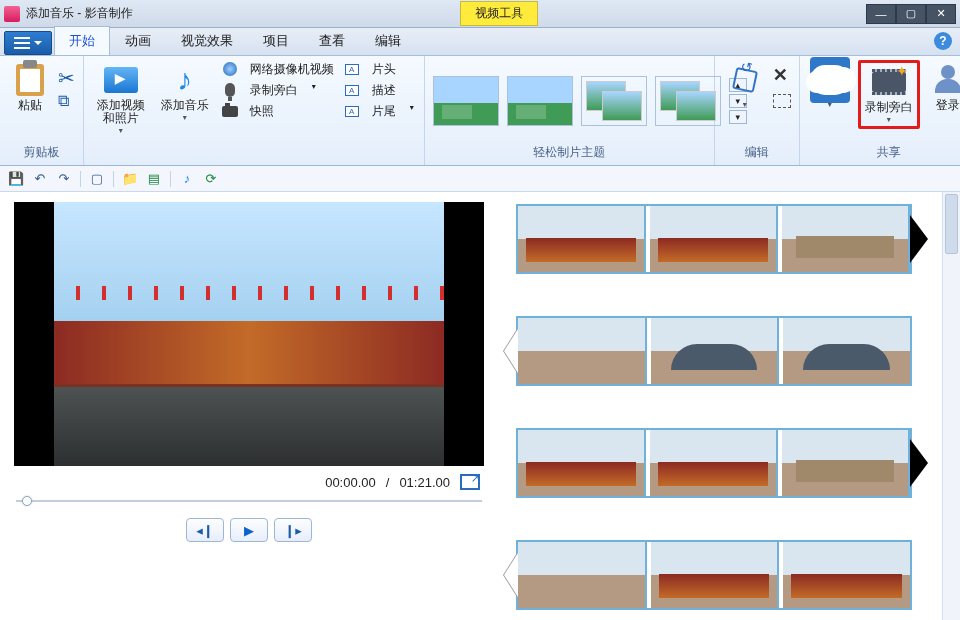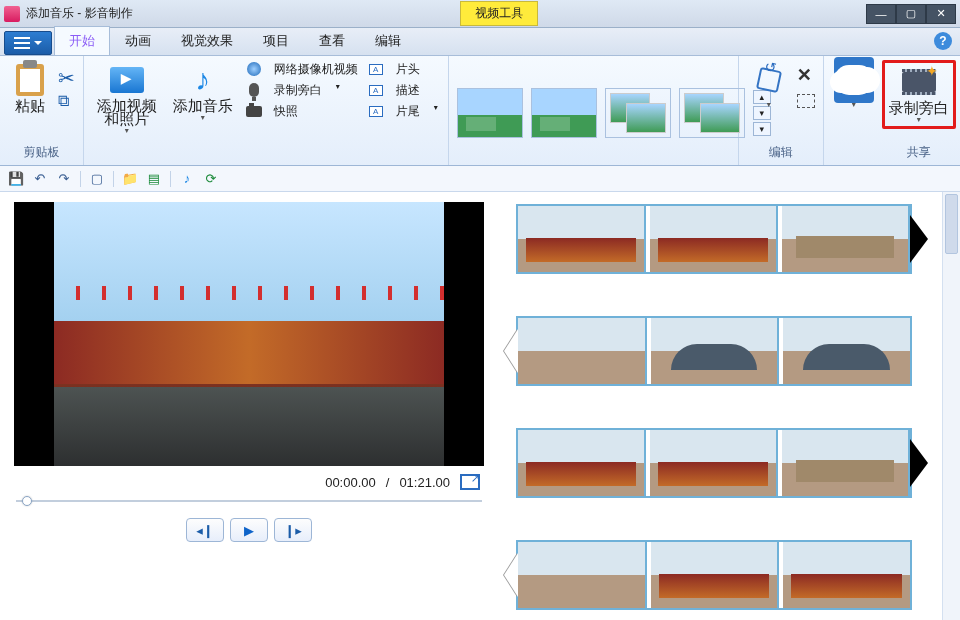--- a/index.html
+++ b/index.html
@@ -13,31 +13,31 @@
   .titlebar .tooltab { background:#ffeb3b; border:1px solid #c9b93c; padding:3px 14px; font-size:12px; text-align:center; }
   .winbtns { display:flex; gap:0; }
   .winbtn { width:30px; height:20px; border:1px solid #2e3a48; background:#455364; color:#fff; display:flex; align-items:center; justify-content:center; font-size:11px; }
 
   
   .ribbon-tabs { height:28px; background:linear-gradient(#e8eef7,#d6e1f0); display:flex; align-items:flex-end; padding-left:4px; border-bottom:1px solid #a7bdd9; position:relative; }
   .file-btn { width:48px; height:24px; background:linear-gradient(#2d7dd2,#1b5ca8); border:1px solid #174c8c; display:flex; align-items:center; justify-content:center; margin-right:2px; border-radius:2px; }
   .file-btn .bar { width:16px; height:2px; background:#fff; box-shadow:0 -5px 0 #fff, 0 5px 0 #fff; margin-right:4px; }
   .file-btn .drop { width:0; height:0; border-left:4px solid transparent; border-right:4px solid transparent; border-top:4px solid #fff; }
   .rtab { padding:5px 14px; font-size:13px; cursor:pointer; border:1px solid transparent; border-bottom:none; }
-  .rtab.active { background:#f5faff; border-color:#a7bdd9; color:#8b5cf6; }
+  .rtab.active { background:#f5faff; border-color:#a7bdd9; color:#1d4ed8; }
   .help-btn { position:absolute; right:8px; top:4px; width:18px;height:18px;border-radius:50%; background:#3d8bdc; color:#fff; display:flex;align-items:center;justify-content:center;font-size:12px; font-weight:bold; }
 
   
   .ribbon { height:110px; background:linear-gradient(#f5faff,#e4eefb); border-bottom:1px solid #9db6d6; display:flex; }
   .group { border-right:1px solid #c5d6ec; padding:4px 8px 0 8px; display:flex; flex-direction:column; position:relative; }
   .group-body { flex:1; display:flex; align-items:flex-start; gap:6px; }
   .group-label { text-align:center; font-size:12px; color:#4a6287; padding:2px 0 4px; }
   .bigbtn { display:flex; flex-direction:column; align-items:center; justify-content:flex-start; padding:2px 4px; cursor:pointer; border:1px solid transparent; border-radius:2px; min-width:44px; }
   .bigbtn .icon { width:34px; height:34px; margin-bottom:2px; display:flex; align-items:center; justify-content:center; }
-  .bigbtn .lbl { font-size:15px; text-align:center; line-height:13px; white-space:pre; }
+  .bigbtn .lbl { font-size:12px; text-align:center; line-height:13px; white-space:pre; }
   .bigbtn .drop { font-size:8px; color:#555; margin-top:1px; }
   .smallrow { display:flex; gap:12px; padding:1px 2px; cursor:pointer; font-size:12px; white-space:nowrap; }
   .smallrow .icon { width:16px; height:16px; display:inline-flex; align-items:center; justify-content:center; }
   .vstack { display:flex; flex-direction:column; gap:2px; }
 
   
   .themes { display:flex; gap:8px; align-items:center; }
   .theme { width:66px; height:50px; border:1px solid #aac1df; background:linear-gradient(#a8d5ff 55%, #3f9b55 55%); position:relative; }
   .theme::after { content:""; position:absolute; bottom:6px; left:8px; width:30px; height:14px; background:rgba(255,255,255,.2); }
   .theme2 { width:66px; height:50px; border:1px solid #aac1df; position:relative; }
@@ -243,20 +243,21 @@
             <div class="a"></div>
             <div class="b"></div>
           </div>
         <div class="gallery-more">
           <div>▴</div>
           <div>▾</div>
           <div>▾</div>
         </div>
       </div>
     </div>
+    <div class="group-label">轻松制片主题</div>
   </div>
 
   <div class="group">
     <div class="group-body">
       <div class="bigbtn" style="min-width:34px">
         <div class="icon">
             <div class="ico-rot"></div>
           </div>
         <div class="drop">▾</div>
       </div>

